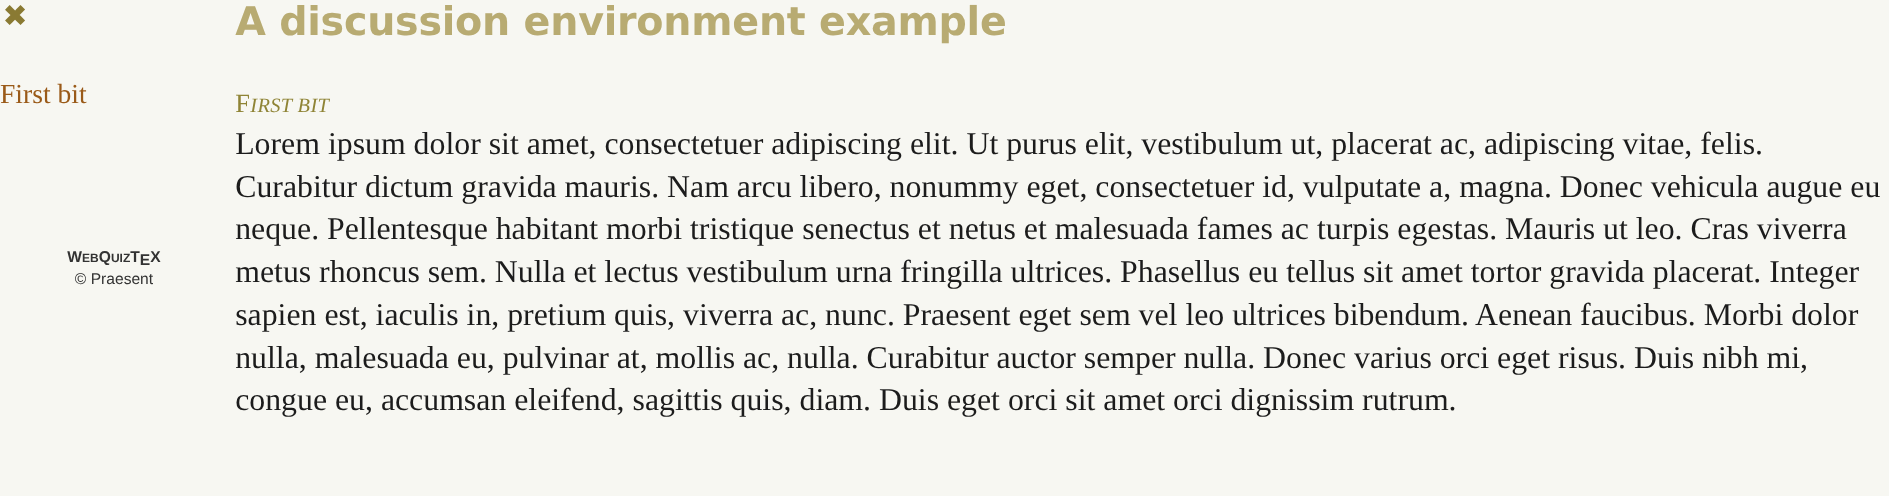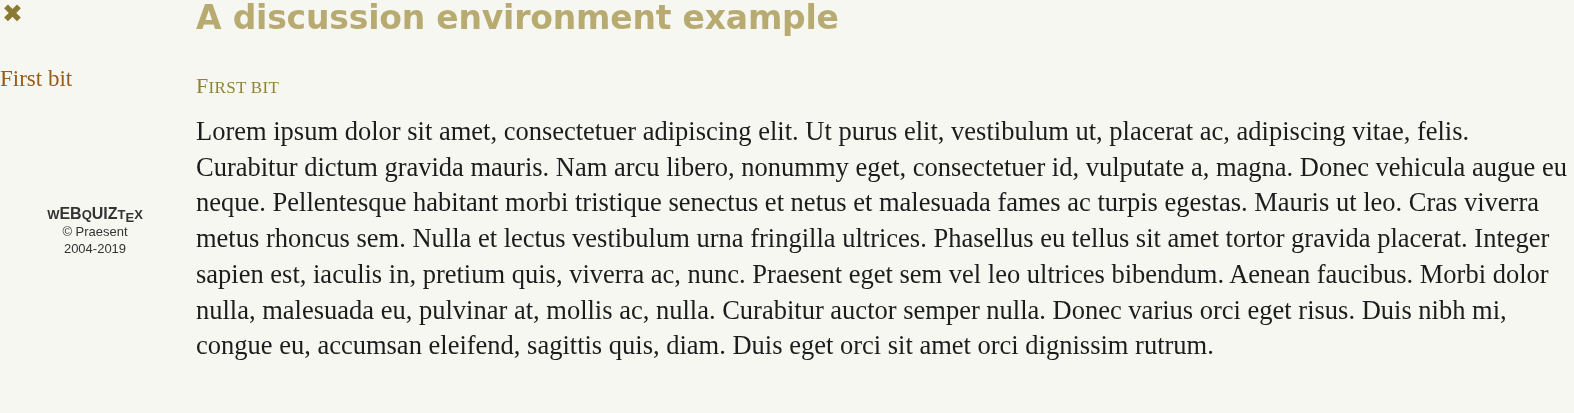--- a/index.html
+++ b/index.html
@@ -75,21 +75,21 @@
     font-family: "Liberation Sans", sans-serif;
     font-size: 13px;
     line-height: 17px;
     color: #333333;
   }
   .brand {
     font-weight: bold;
     letter-spacing: 0px;
     white-space: nowrap;
   }
-  .brand .sm { font-size: 16px; }
+  .brand .sm { font-size: 10px; }
   .brand .tex-e {
     display: inline-block;
     transform: translateY(3px);
     font-size: 13px;
   }
 
   
   #main {
     position: absolute;
     left: 196px;
@@ -110,23 +110,24 @@
   .section-head {
     margin-top: 38px;
     font-family: "Liberation Serif", serif;
     font-size: 22px;
     color: #8f8436;
     letter-spacing: 0.3px;
     line-height: 24px;
   }
   .section-head .sc {
     font-size: 17px;
+    font-style: italic;
   }
   .body-text {
-    margin: 14px 0 0 0;
+    margin: 2px 0 0 0;
     font-family: "Liberation Serif", serif;
     font-size: 26.5px;
     line-height: 35.7px;
     color: #1c1c1c;
     text-align: left;
     padding-right: 6px;
     letter-spacing: 0px;
   }
 </style>
 </head>
@@ -138,21 +139,20 @@
 
     <div class="close-icon">✖</div>
 
     <div class="nav">
       <a class="nav-item current" href="#">First bit</a>
     </div>
 
     <div class="footer">
       <div class="brand"><span>W</span><span class="sm">EB</span><span>Q</span><span class="sm">UIZ</span><span>T</span><span class="tex-e">E</span><span>X</span></div>
       <div>© Praesent</div>
-      <div>2004-2019</div>
     </div>
 
   </div>
 
   <div id="main">
 
     <h1 class="doc-title">A discussion environment example</h1>
 
     <div class="section-head"><span>F</span><span class="sc">IRST BIT</span></div>
 

